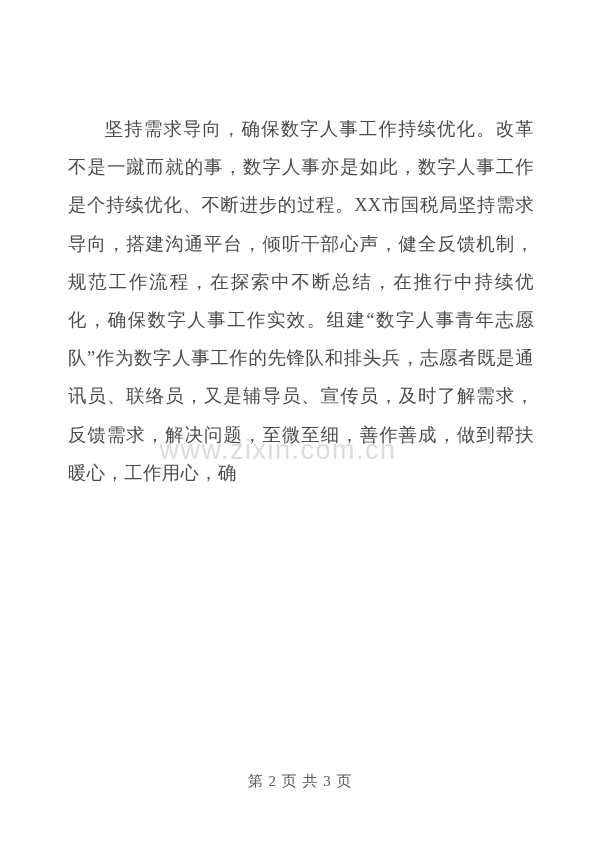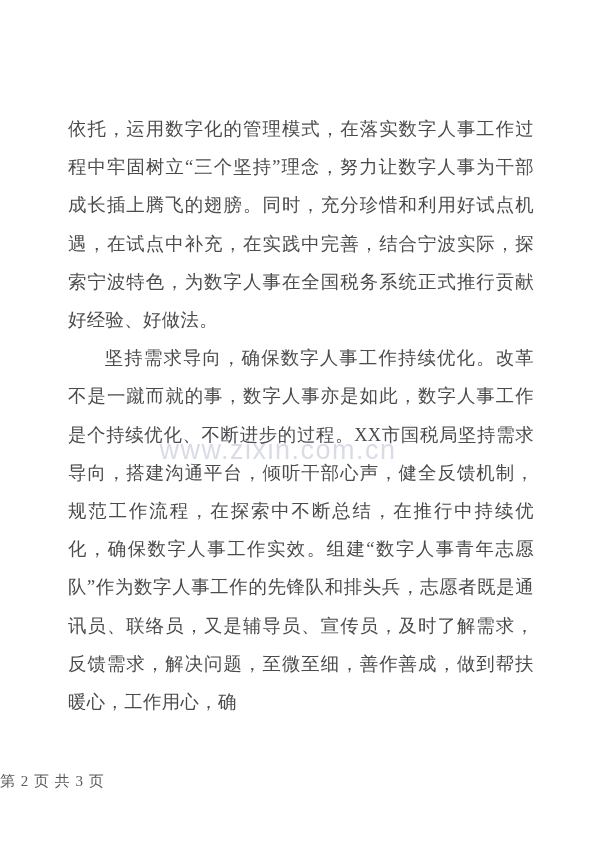--- a/index.html
+++ b/index.html
@@ -66,35 +66,34 @@
   .para + .para {
     margin-top: 0;
   }
 
   
   .footer {
     position: absolute;
     left: 0;
     top: 772px;
     width: 600px;
-    text-align: left;
+    text-align: center;
     font-size: 15px;
     color: #5a5a5c;
     letter-spacing: 1px;
     font-family: "Liberation Serif", "DejaVu Serif", serif;
     z-index: 2;
   }
 </style>
 </head>
 <body>
 
 <div id="page">
 
   <div class="watermark">www.zixin.com.cn</div>
 
   <div class="doc-body">
-    <p class="para no-indent">依托，运用数字化的管理模式，在落实数字人事工作过程中牢固树立“三个坚持”理念，努力让数字人事为干部成长插上腾飞的翅膀。同时，充分珍惜和利用好试点机遇，在试点中补充，在实践中完善，结合宁波实际，探索宁波特色，为数字人事在全国税务系统正式推行贡献好经验、好做法。</p>
     <p class="para">坚持需求导向，确保数字人事工作持续优化。改革不是一蹴而就的事，数字人事亦是如此，数字人事工作是个持续优化、不断进步的过程。XX市国税局坚持需求导向，搭建沟通平台，倾听干部心声，健全反馈机制，规范工作流程，在探索中不断总结，在推行中持续优化，确保数字人事工作实效。组建“数字人事青年志愿队”作为数字人事工作的先锋队和排头兵，志愿者既是通讯员、联络员，又是辅导员、宣传员，及时了解需求，反馈需求，解决问题，至微至细，善作善成，做到帮扶暖心，工作用心，确</p>
   </div>
 
   <div class="footer">第 2 页  共 3 页</div>
 
 </div>
 
 </body></html>

